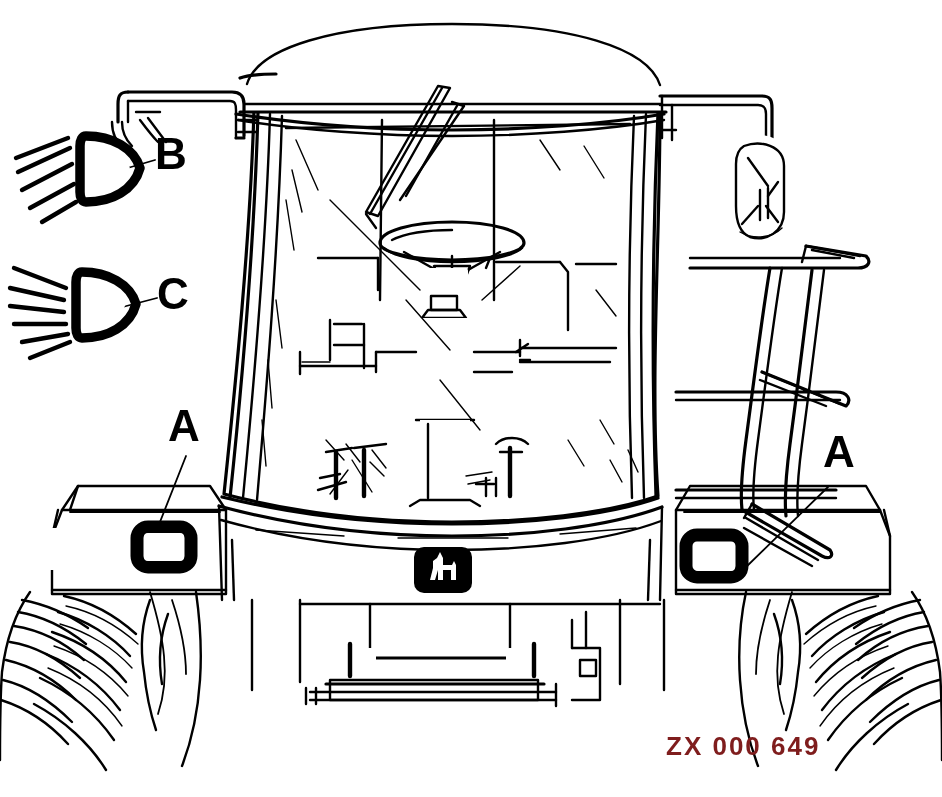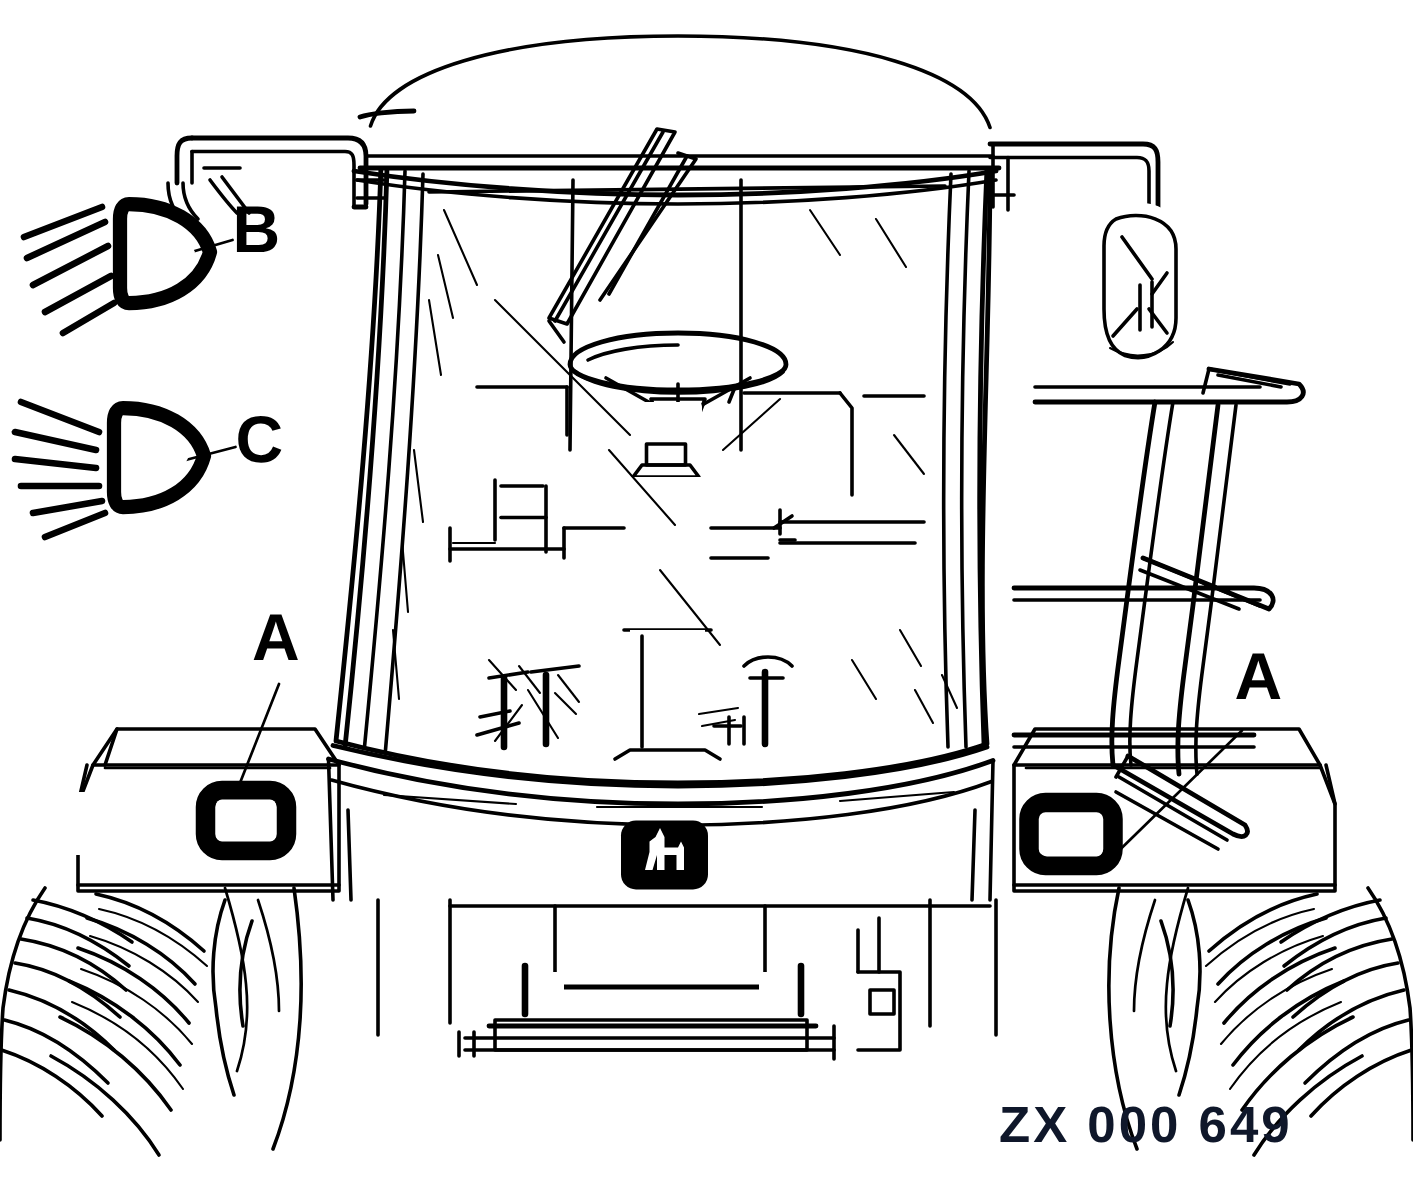--- a/index.html
+++ b/index.html
@@ -52,23 +52,23 @@
     color: #000000;
     letter-spacing: 0px;
     user-select: none;
   }
   #figure-id {
     position: absolute;
     left: 666px;
     top: 731px;
     font-family: "Liberation Sans", sans-serif;
     font-weight: bold;
-    font-size: 34px;
+    font-size: 26px;
     letter-spacing: 2px;
-    color: #0f172a;
+    color: #7f1d1d;
     white-space: nowrap;
   }
 </style>
 </head>
 <body>
 
 <div id="figure-root">
 
   <svg id="figure-svg" viewBox="0 0 942 797">
 

